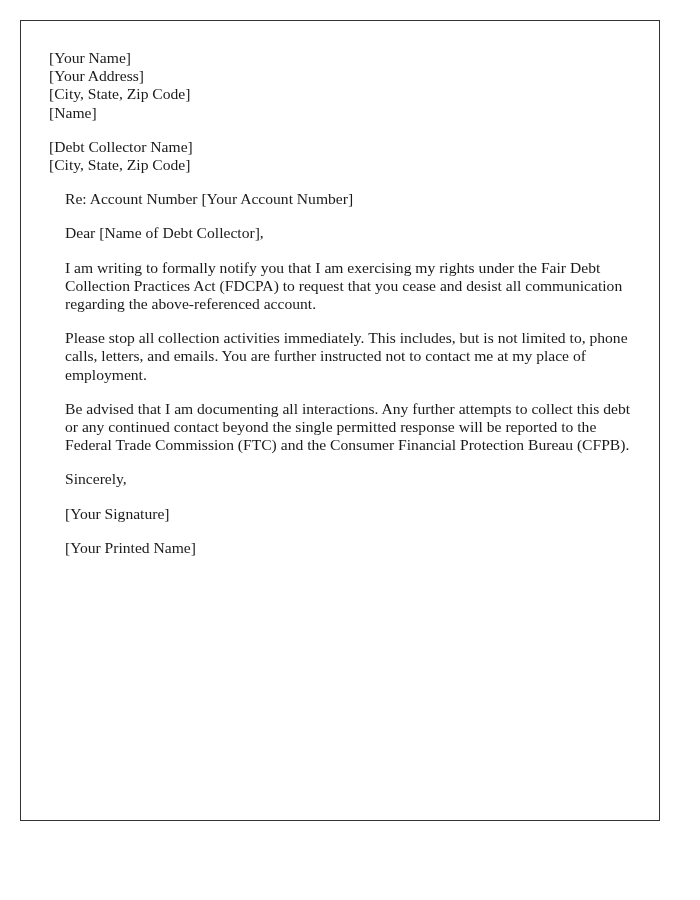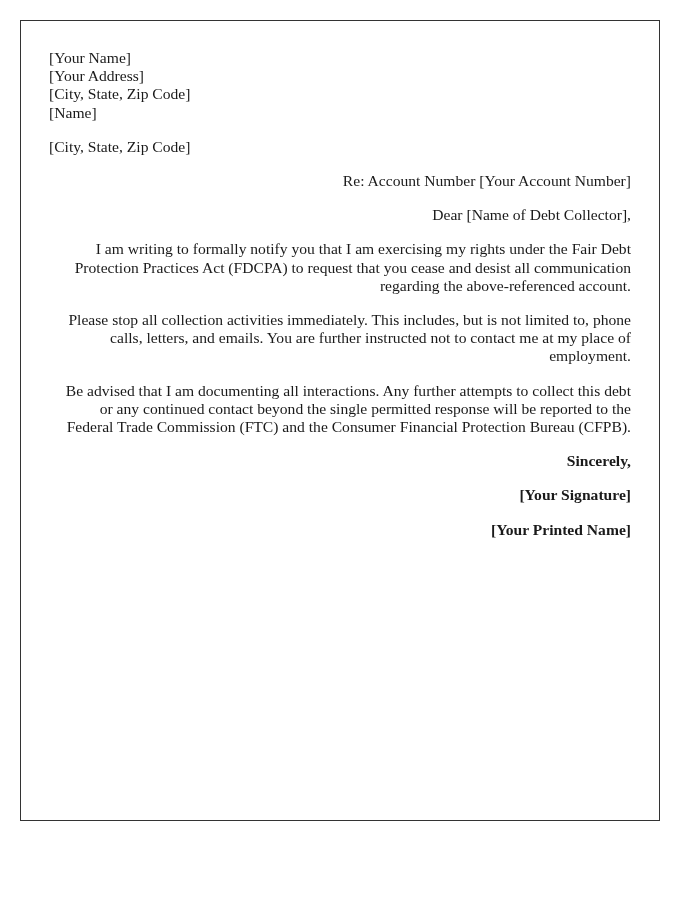--- a/index.html
+++ b/index.html
@@ -27,45 +27,45 @@
       line-height: 18.2px;
     }
     .block {
       margin: 0 0 16px 0;
     }
     .block .line {
       display: block;
     }
     p {
       margin: 0 0 16px 16px;
-      text-align: right;
     }
-    .closing { margin-bottom: 16px; font-weight: bold; }
+    .closing { margin-bottom: 16px; }
   </style>
 </head>
 <body>
 
 <div class="letter">
 
   <div class="block">
     <span class="line">[Your Name]</span>
     <span class="line">[Your Address]</span>
     <span class="line">[City, State, Zip Code]</span>
     <span class="line">[Name]</span>
   </div>
 
   <div class="block">
+    <span class="line">[Debt Collector Name]</span>
     <span class="line">[City, State, Zip Code]</span>
   </div>
 
   <p>Re: Account Number [Your Account Number]</p>
 
   <p>Dear [Name of Debt Collector],</p>
 
-  <p>I am writing to formally notify you that I am exercising my rights under the Fair Debt Protection Practices Act (FDCPA) to request that you cease and desist all communication regarding the above-referenced account.</p>
+  <p>I am writing to formally notify you that I am exercising my rights under the Fair Debt Collection Practices Act (FDCPA) to request that you cease and desist all communication regarding the above-referenced account.</p>
   <p>Please stop all collection activities immediately. This includes, but is not limited to, phone calls, letters, and emails. You are further instructed not to contact me at my place of employment.</p>
   <p>Be advised that I am documenting all interactions. Any further attempts to collect this debt or any continued contact beyond the single permitted response will be reported to the Federal Trade Commission (FTC) and the Consumer Financial Protection Bureau (CFPB).</p>
 
   <p class="closing">Sincerely,</p>
   <p class="closing">[Your Signature]</p>
   <p class="closing">[Your Printed Name]</p>
 
 </div>
 
 </body></html>

